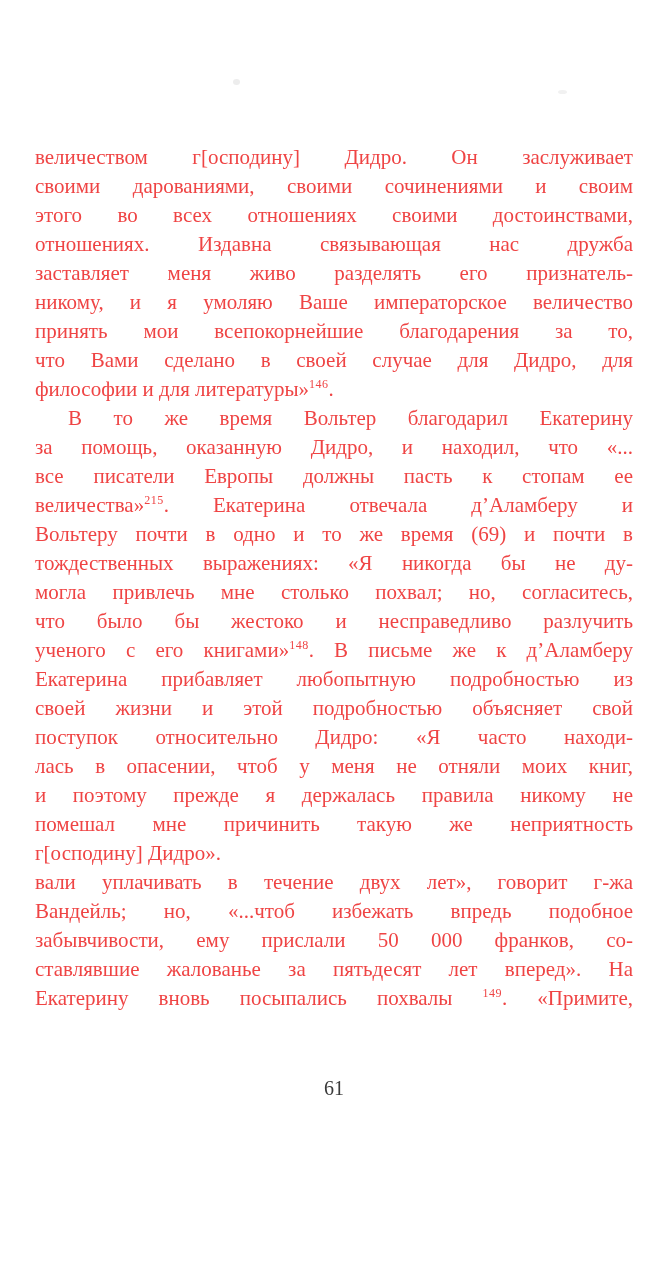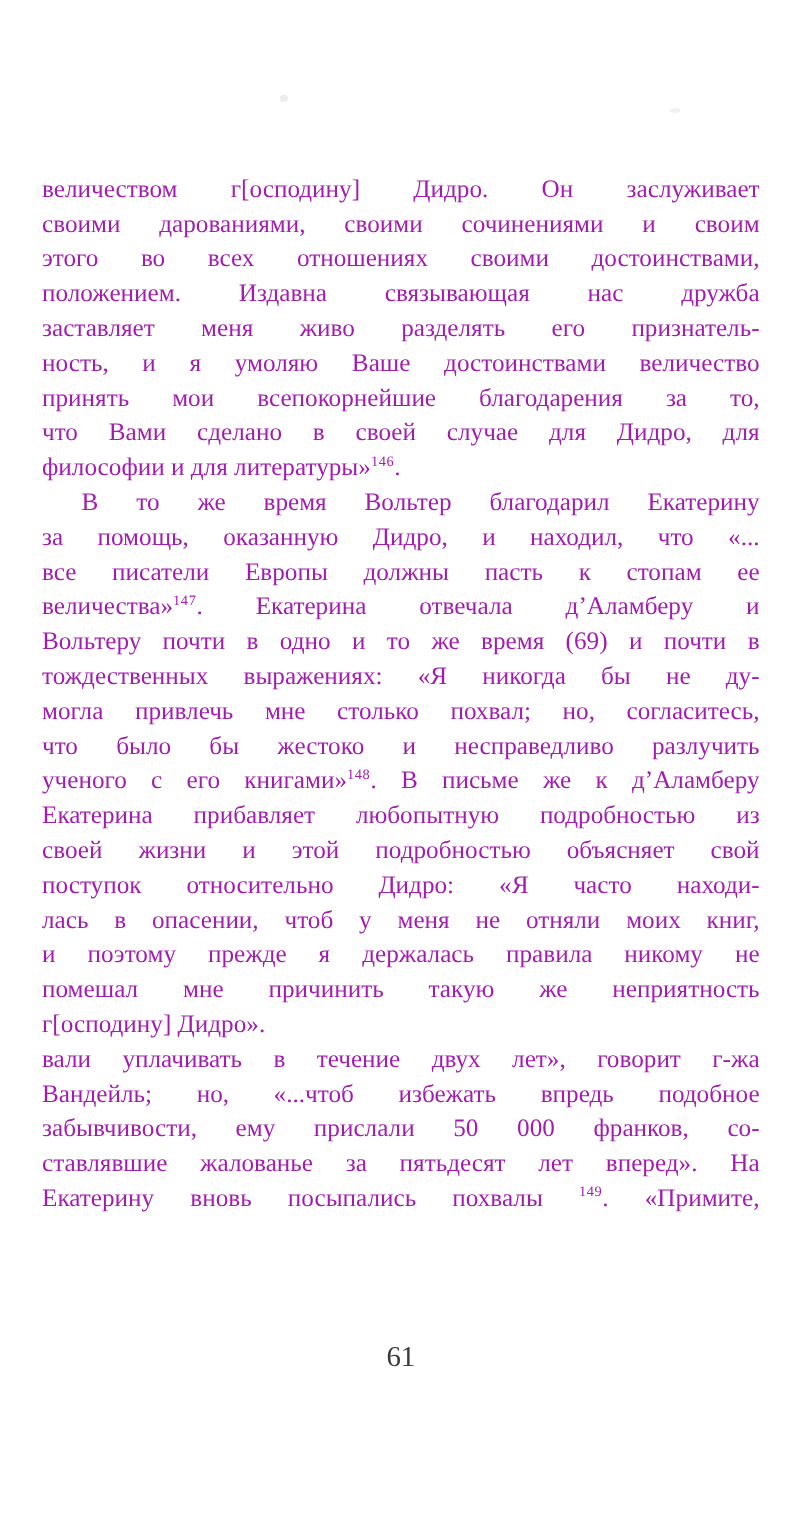--- a/index.html
+++ b/index.html
@@ -11,21 +11,21 @@
   .page {
     position: relative;
     width: 669px; height: 1277px;
     background: #ffffff;
     overflow: hidden;
   }
   .text-block {
     position: absolute;
     left: 35px; top: 143px;
     width: 598px;
-    color: #a21caf;
+    color: #ef4444;
     font-size: 21px;
   }
   .para { margin: 0; }
   .line {
     height: 29px;
     line-height: 29px;
     white-space: normal;
     overflow: hidden;
   }
   .line.just {
@@ -38,24 +38,24 @@
   }
   .line.indent { padding-left: 33px; }
   sup {
     font-size: 12px;
     line-height: 0;
     vertical-align: super;
     letter-spacing: 0.5px;
   }
   .page-number {
     position: absolute;
-    left: 35px; top: 1118px;
+    left: 35px; top: 1077px;
     width: 598px;
     text-align: center;
-    font-size: 24px;
+    font-size: 20px;
     color: #3a3a3a;
   }
   .speck {
     position: absolute;
     background: #ededed;
     border-radius: 50%;
   }
   .speck-1 { left: 233px; top: 79px; width: 7px; height: 6px; }
   .speck-2 { left: 558px; top: 90px; width: 9px; height: 4px; background: #f1f1f1; }
 </style>
@@ -63,32 +63,32 @@
 <body>
 
 <div class="page">
   <div class="speck speck-1"></div>
   <div class="speck speck-2"></div>
   <div class="text-block">
       <div class="para">
         <div class="line just">величеством г[осподину] Дидро. Он заслуживает</div>
         <div class="line just">своими дарованиями, своими сочинениями и своим</div>
         <div class="line just">этого во всех отношениях своими достоинствами,</div>
-        <div class="line just">положением. Издавна связывающая нас дружба</div>
+        <div class="line just">отношениях. Издавна связывающая нас дружба</div>
         <div class="line just">заставляет меня живо разделять его признатель-</div>
-        <div class="line just">ность, и я умоляю Ваше достоинствами величество</div>
+        <div class="line just">никому, и я умоляю Ваше императорское величество</div>
         <div class="line just">принять мои всепокорнейшие благодарения за то,</div>
         <div class="line just">что Вами сделано в своей случае для Дидро, для</div>
         <div class="line flush">философии и для литературы»<sup>146</sup>.</div>
       </div>
       <div class="para">
         <div class="line just indent">В то же время Вольтер благодарил Екатерину</div>
         <div class="line just">за помощь, оказанную Дидро, и находил, что «...</div>
         <div class="line just">все писатели Европы должны пасть к стопам ее</div>
-        <div class="line just">величества»<sup>147</sup>. Екатерина отвечала д’Аламберу и</div>
+        <div class="line just">величества»<sup>215</sup>. Екатерина отвечала д’Аламберу и</div>
         <div class="line just">Вольтеру почти в одно и то же время (69) и почти в</div>
         <div class="line just">тождественных выражениях: «Я никогда бы не ду-</div>
         <div class="line just">могла привлечь мне столько похвал; но, согласитесь,</div>
         <div class="line just">что было бы жестоко и несправедливо разлучить</div>
         <div class="line just">ученого с его книгами»<sup>148</sup>. В письме же к д’Аламберу</div>
         <div class="line just">Екатерина прибавляет любопытную подробностью из</div>
         <div class="line just">своей жизни и этой подробностью объясняет свой</div>
         <div class="line just">поступок относительно Дидро: «Я часто находи-</div>
         <div class="line just">лась в опасении, чтоб у меня не отняли моих книг,</div>
         <div class="line just">и поэтому прежде я держалась правила никому не</div>

